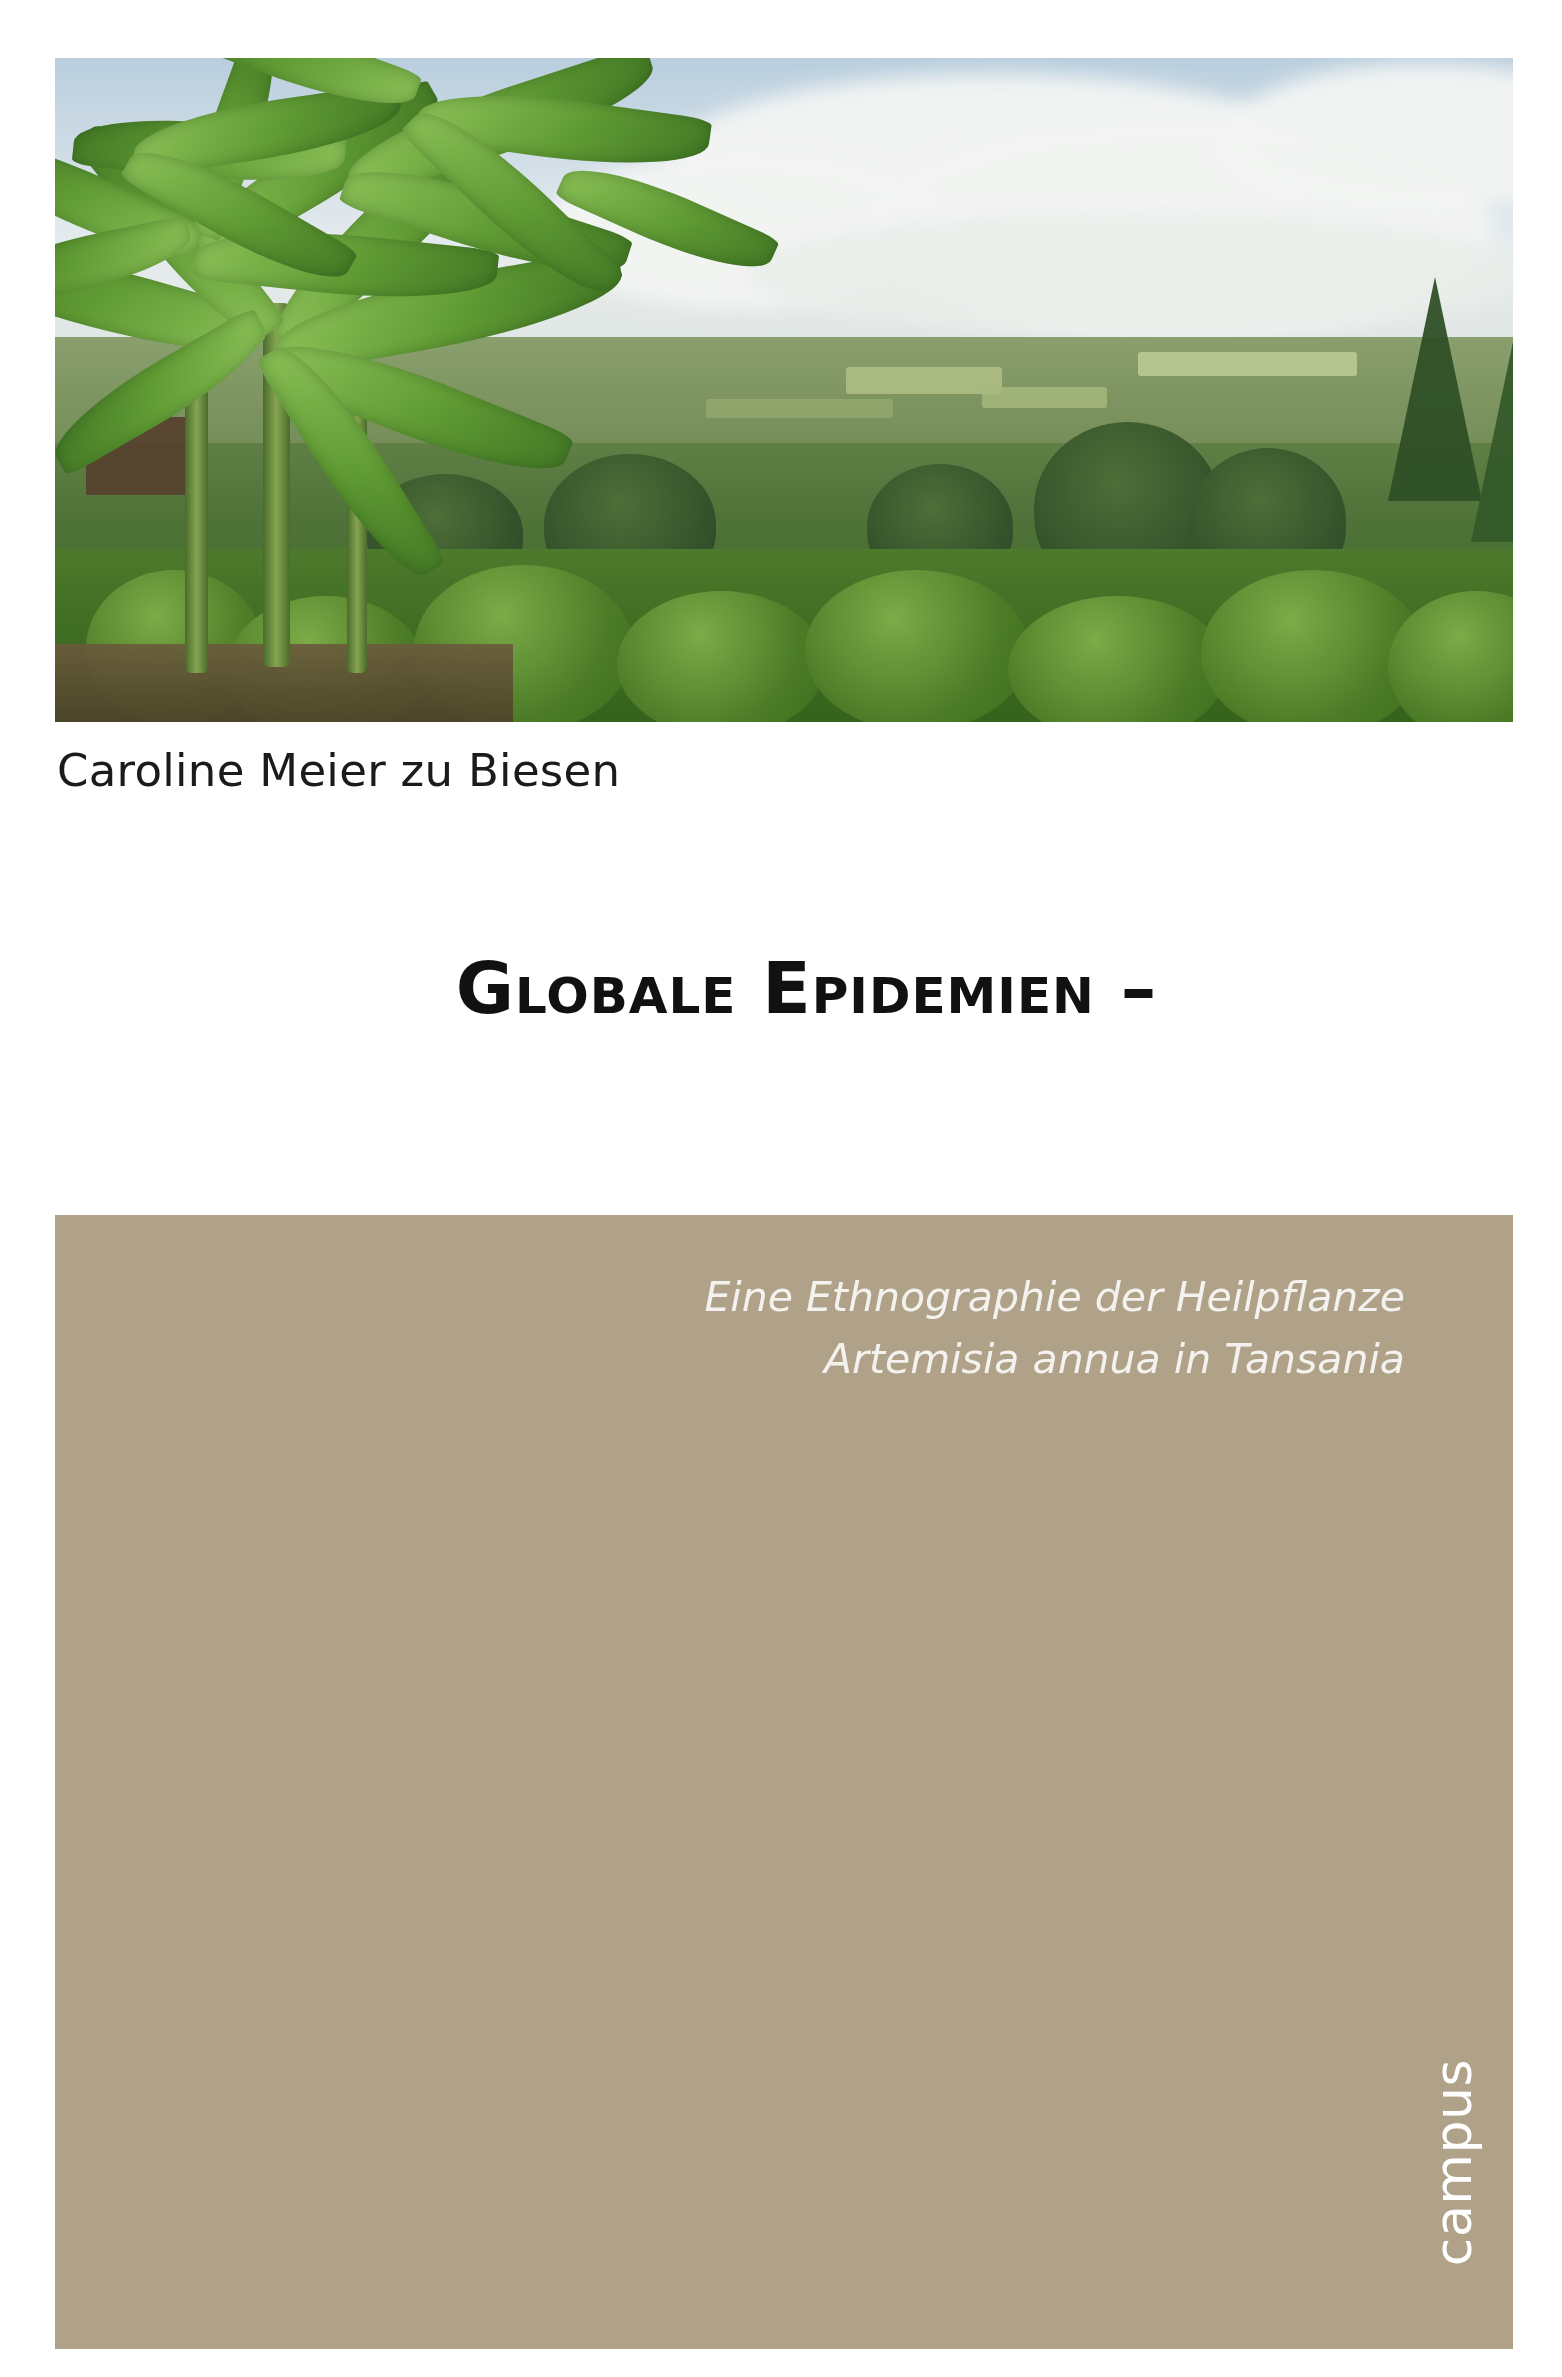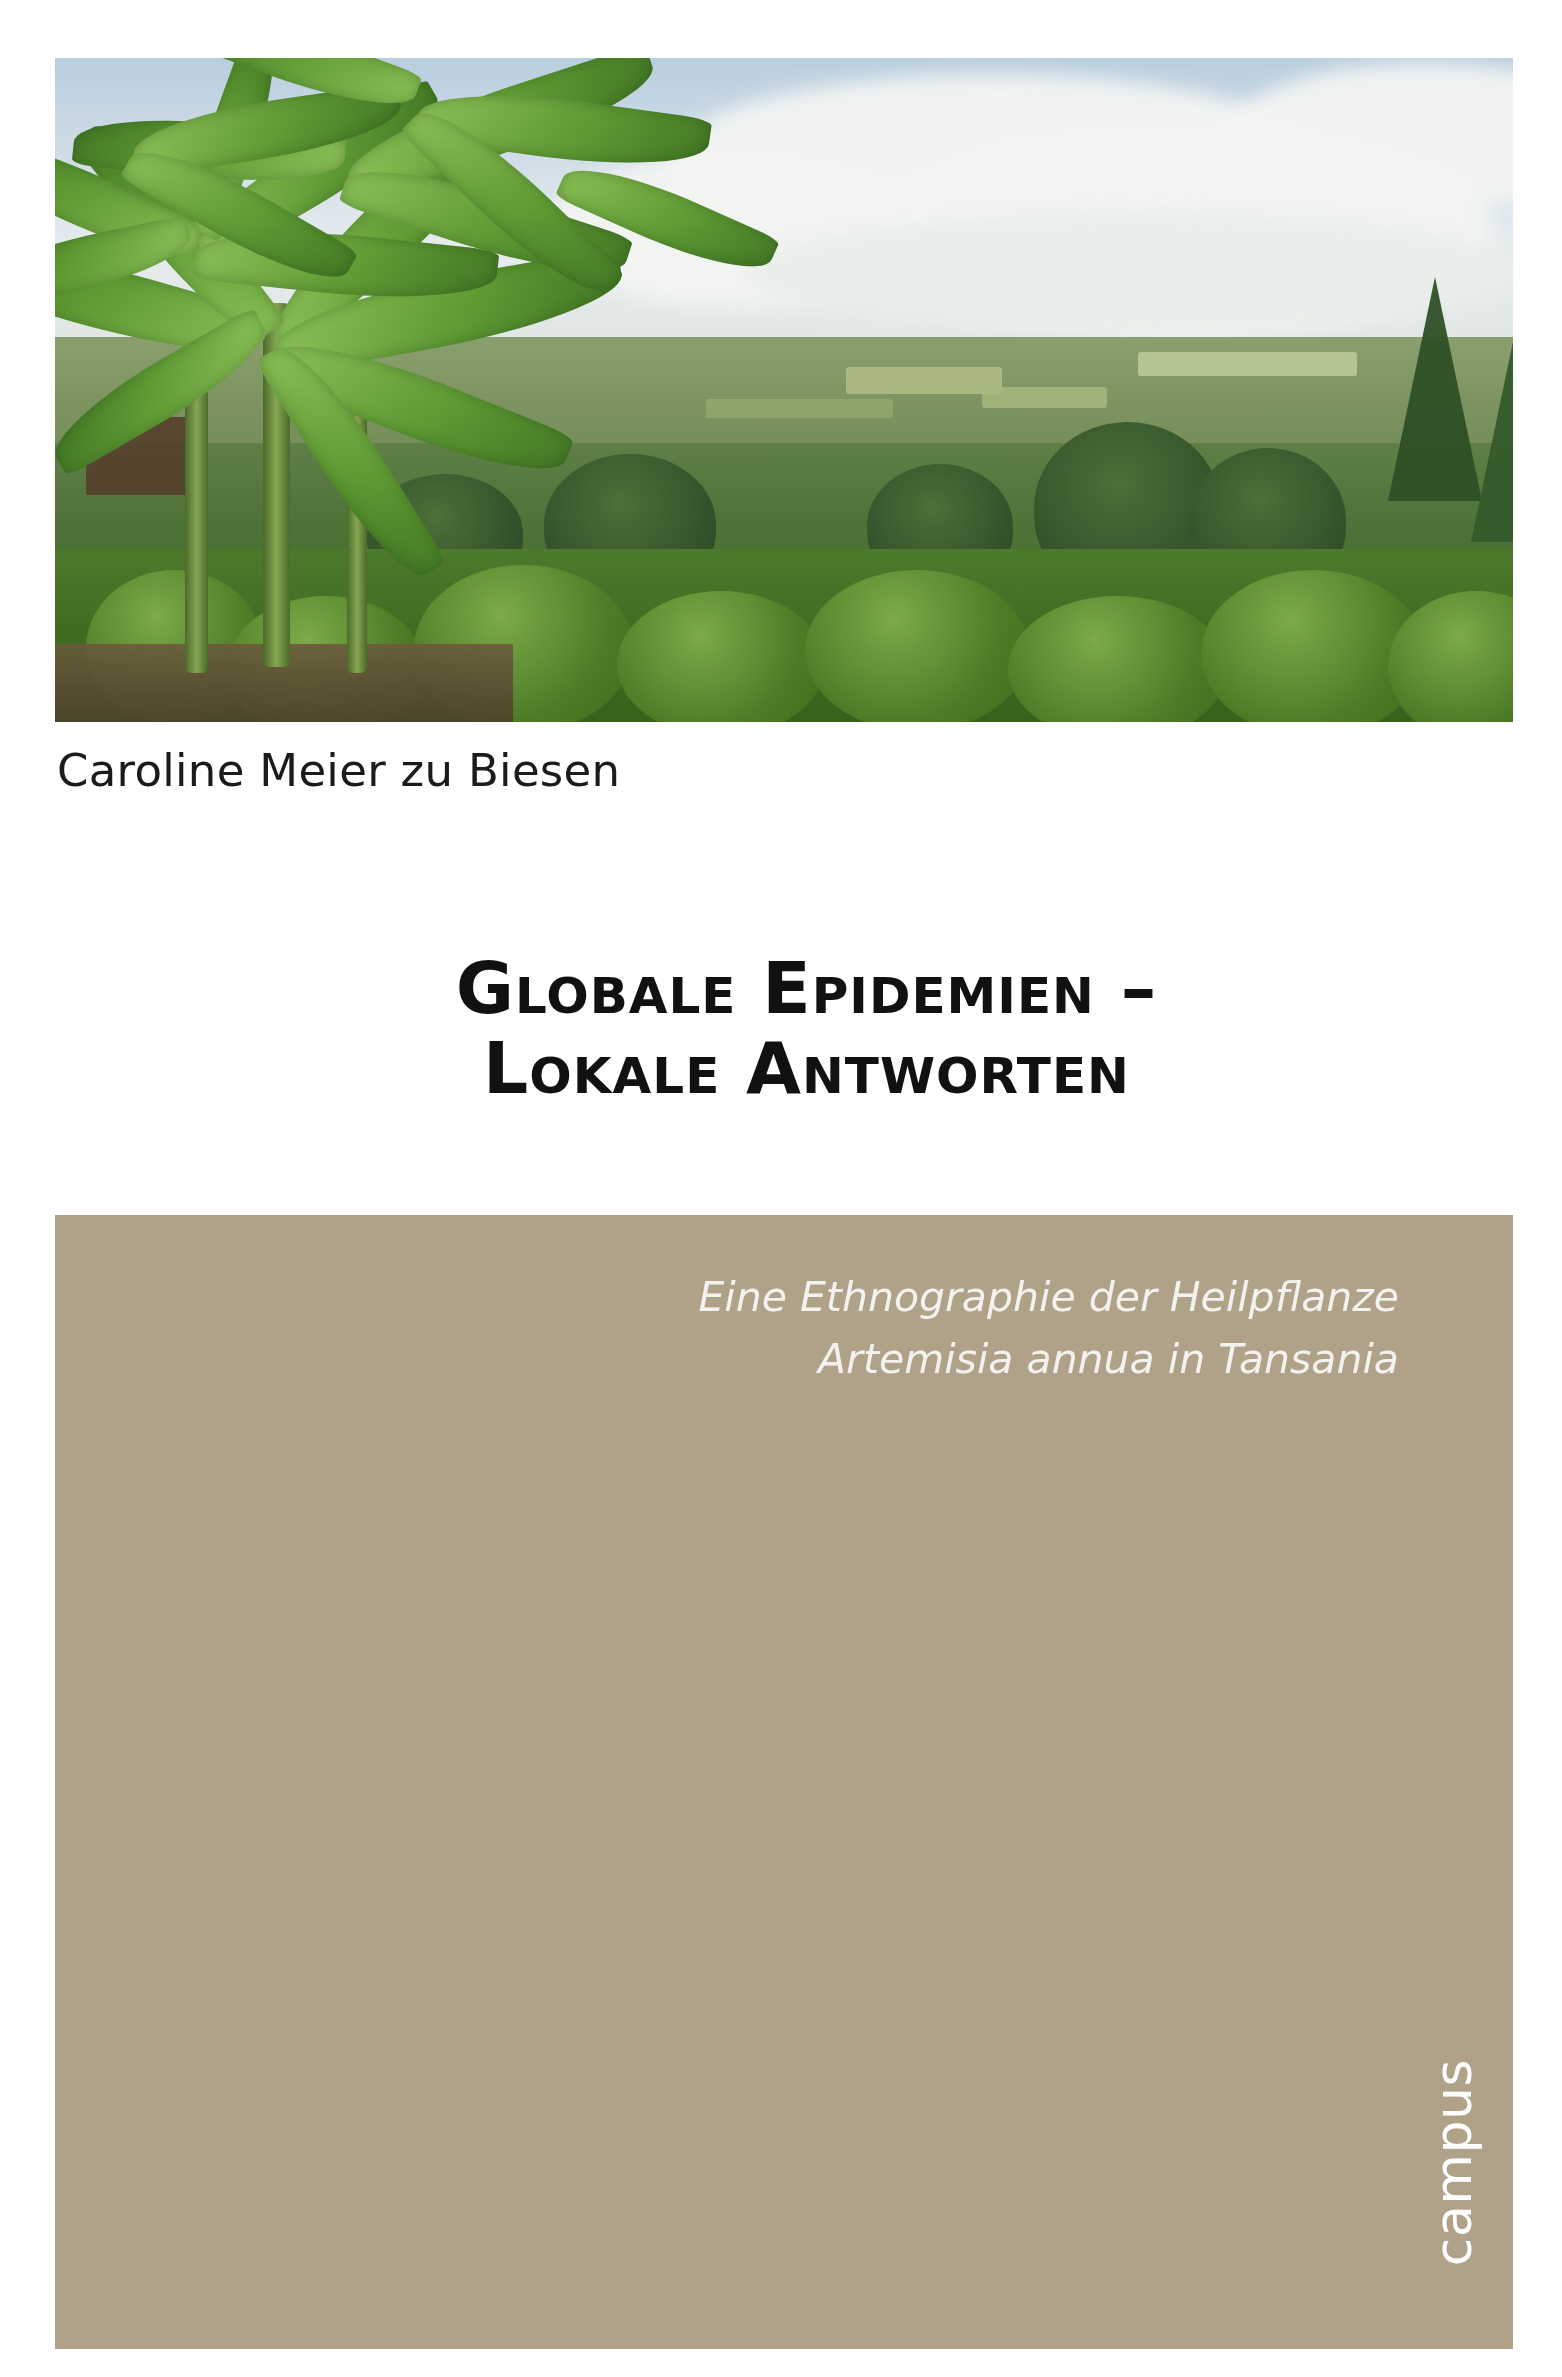--- a/index.html
+++ b/index.html
@@ -176,21 +176,21 @@
   .panel {
     position: absolute;
     left: 55px;
     top: 1203px;
     width: 1458px;
     height: 1134px;
     background: #b0a189;
   }
   .subtitle {
     position: absolute;
-    right: 114px;
+    right: 108px;
     top: 52px;
     width: 1198px;
     text-align: right;
     font-family: "DejaVu Sans", sans-serif;
     font-style: italic;
     font-size: 41px;
     line-height: 1.5;
     color: #f4f2ee;
   }
   .publisher {
@@ -278,21 +278,20 @@
     <div class="leaf" style="left:364px; top:21px;  width:292px; height:60px; transform: rotate(8deg);"></div>
     <div class="leaf" style="left:364px; top:26px;  width:260px; height:56px; transform: rotate(44deg);"></div>
     <div class="leaf" style="left:359px; top:15.6px;  width:245px; height:52px; transform: rotate(200deg);"></div>
     <div class="leaf" style="left:510px; top:89px; width:224px; height:52px; transform: rotate(24deg);"></div>
   </div>
 
   <div class="author">Caroline Meier zu Biesen</div>
 
   <div class="title-block">
     <div class="title-line">Globale Epidemien –</div>
-    <div class="title-line">Lokale Antworten</div>
   </div>
 
   <div class="panel">
     <div class="subtitle">
       <div>Eine Ethnographie der Heilpflanze</div>
       <div>Artemisia annua in Tansania</div>
     </div>
     <div class="publisher">campus</div>
   </div>
 

